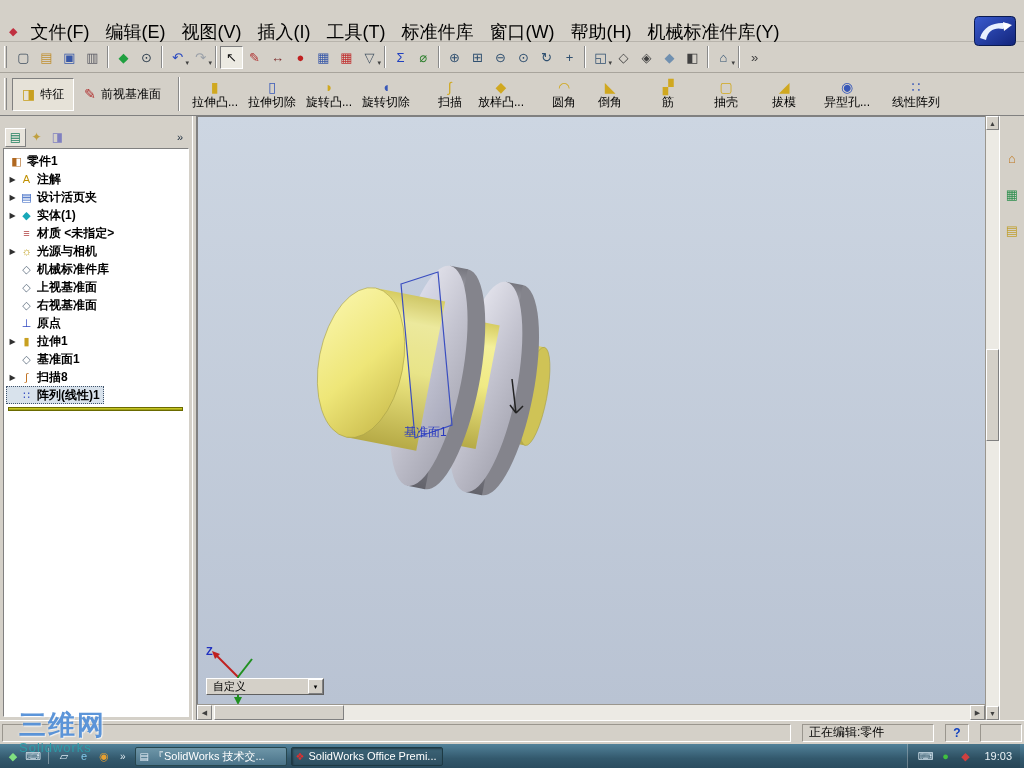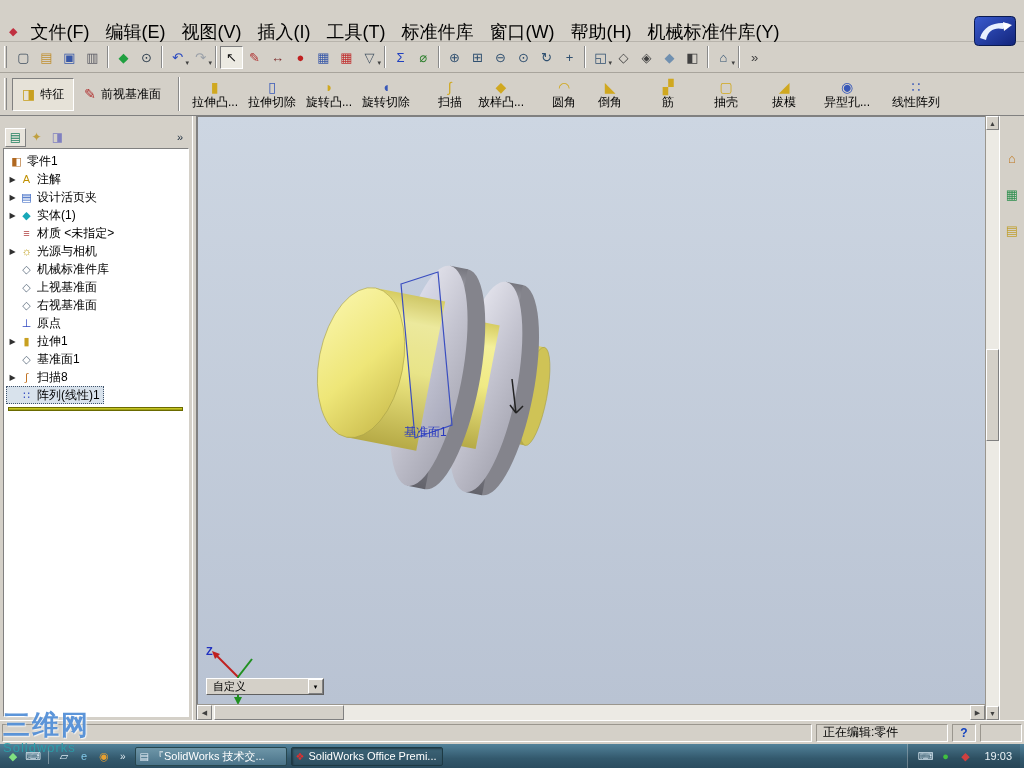--- a/index.html
+++ b/index.html
@@ -54,21 +54,21 @@
     display:flex; flex-direction:column; }
   .ptabs { display:flex; align-items:center; height:22px; padding:0 2px; }
   .ptab { width:21px; height:19px; display:inline-flex; align-items:center; justify-content:center; border:1px solid transparent; font-size:12px; }
   .ptab.active { border-color:#fff #808080 #808080 #fff; background:#e8e4dc; }
   .chev { margin-left:auto; font-size:11px; color:#203040; padding:0 4px; }
   .treebox { flex:1; background:#fff; border:1px solid; border-color:#808080 #fff #fff #808080; overflow:hidden; padding:3px 0 0 2px; }
   .trow { display:flex; align-items:center; height:18px; font-size:12px; white-space:nowrap; }
   .arr { width:13px; font-size:8px; color:#303030; text-align:center; flex:none; }
   .trow.root .arr { width:3px; }
   .ticon { width:15px; text-align:center; font-size:11px; margin-right:3px; flex:none; }
-  .tlabel { color:#000; }
+  .tlabel { color:#000;font-weight:bold; }
   .trow.selected { background:#d8e2ec; outline:1px dotted #40536a; outline-offset:-1px; width:max-content; padding-right:4px; }
   .rollback { height:4px; margin:3px 5px 0 2px; background:linear-gradient(180deg,#d8d82a,#909010); border:1px solid #6a6a00; }
 
   .splitter { position:absolute; left:192px; top:116px; width:5px; height:604px; background:#d4d0c8;
     border-left:1px solid #fff; border-right:1px solid #808080; }
 
   
   .viewport { position:absolute; left:197px; top:116px; width:788px; height:588px; overflow:hidden;
     background:linear-gradient(180deg,#cdd6e2,#b9c3d3); border-top:1px solid #808080; border-left:1px solid #808080; }
   .vpsvg { position:absolute; left:0; top:0; }
@@ -90,21 +90,21 @@
   .vthumb { position:absolute; left:0; top:38%; width:100%; height:92px; background:#d4d0c8; border:1px solid; border-color:#fff #808080 #808080 #fff; }
   .htrack { flex:1; position:relative; }
   .hthumb { position:absolute; left:2px; top:0; height:100%; width:130px; background:#d4d0c8; border:1px solid; border-color:#fff #808080 #808080 #fff; }
 
   .taskstrip { position:absolute; left:999px; top:116px; width:25px; height:604px; background:#d4d0c8; border-left:1px solid #fff;
     display:flex; flex-direction:column; align-items:center; padding-top:32px; gap:16px; }
   .tpi { width:20px; height:20px; display:flex; align-items:center; justify-content:center; font-size:13px; }
 
   
   .statusbar { position:absolute; left:0; top:720px; width:1024px; height:24px; background:#d4d0c8; border-top:1px solid #fff;
-    display:flex; align-items:center; padding:2px; gap:4px; }
+    display:flex; align-items:center; padding:2px; gap:11px; }
   .scell { height:18px; border:1px solid; border-color:#9a968e #fff #fff #9a968e; display:flex; align-items:center; font-size:12px; padding:0 6px; }
   .scell.main { flex:1; }
   .scell.edit { width:132px; }
   .scell.help { width:24px; justify-content:center; color:#1040c0; font-weight:bold; }
   .scell.endcap { width:42px; }
 
   
   .taskbar { position:absolute; left:0; top:744px; width:1024px; height:24px; display:flex; align-items:center; padding:0 4px; gap:3px;
     background:linear-gradient(180deg,#52829a,#33596d 60%,#2b4d60); }
   .qli { width:18px; height:18px; display:flex; align-items:center; justify-content:center; font-size:11px; }
@@ -115,21 +115,21 @@
   .twin { width:152px; height:19px; display:flex; align-items:center; gap:4px; padding:0 4px; border-radius:2px;
     background:linear-gradient(180deg,#6e96a8,#4a7389); border:1px solid #27474f; }
   .twin.active { background:linear-gradient(180deg,#3c6376,#2d4f61); border-color:#1d3a44; box-shadow:inset 1px 1px 2px rgba(0,0,0,.4); }
   .twico { font-size:10px; }
   .twlab { color:#fff; font-size:11px; white-space:nowrap; overflow:hidden; text-overflow:ellipsis; }
   .tray { margin-left:auto; display:flex; align-items:center; height:100%; padding:0 8px; gap:5px;
     background:rgba(0,0,0,.10); border-left:1px solid rgba(255,255,255,.3); }
   .clock { color:#eaf2f6; font-size:11px; margin-left:5px; }
 
   
-  .watermark { position:absolute; left:3px; top:712px; z-index:60; line-height:1; pointer-events:none; }
+  .watermark { position:absolute; left:19px; top:712px; z-index:60; line-height:1; pointer-events:none; }
   .wm1 { font-size:27px; font-weight:bold; letter-spacing:2px; color:rgba(64,130,210,.85);
     text-shadow:0 0 3px rgba(255,255,255,.9), 1px 1px 0 rgba(255,255,255,.6); }
   .wm2 { font-size:13px; letter-spacing:1px; color:rgba(40,160,170,.9); margin-top:2px; }
 </style>
 </head>
 <body>
 
 <div id="screen">
 
 

